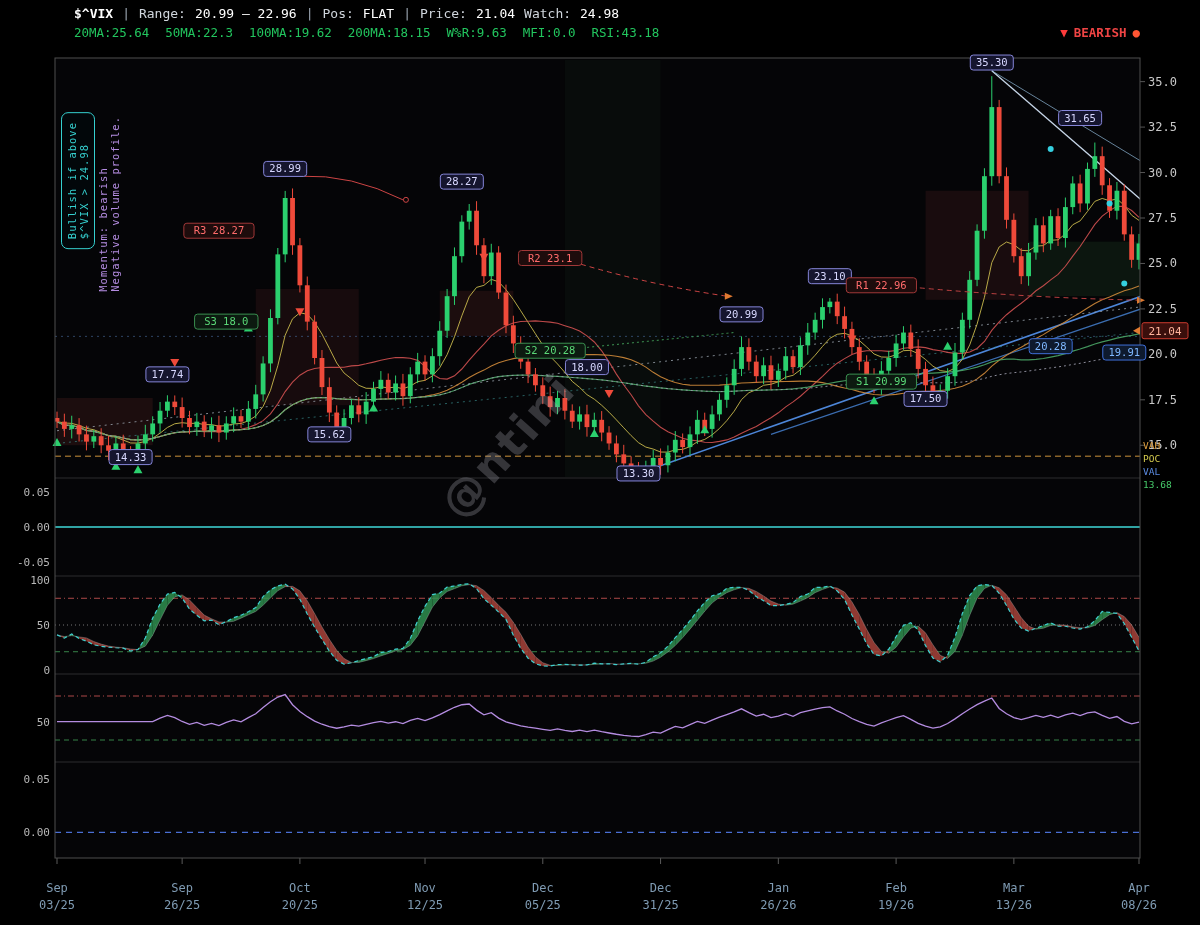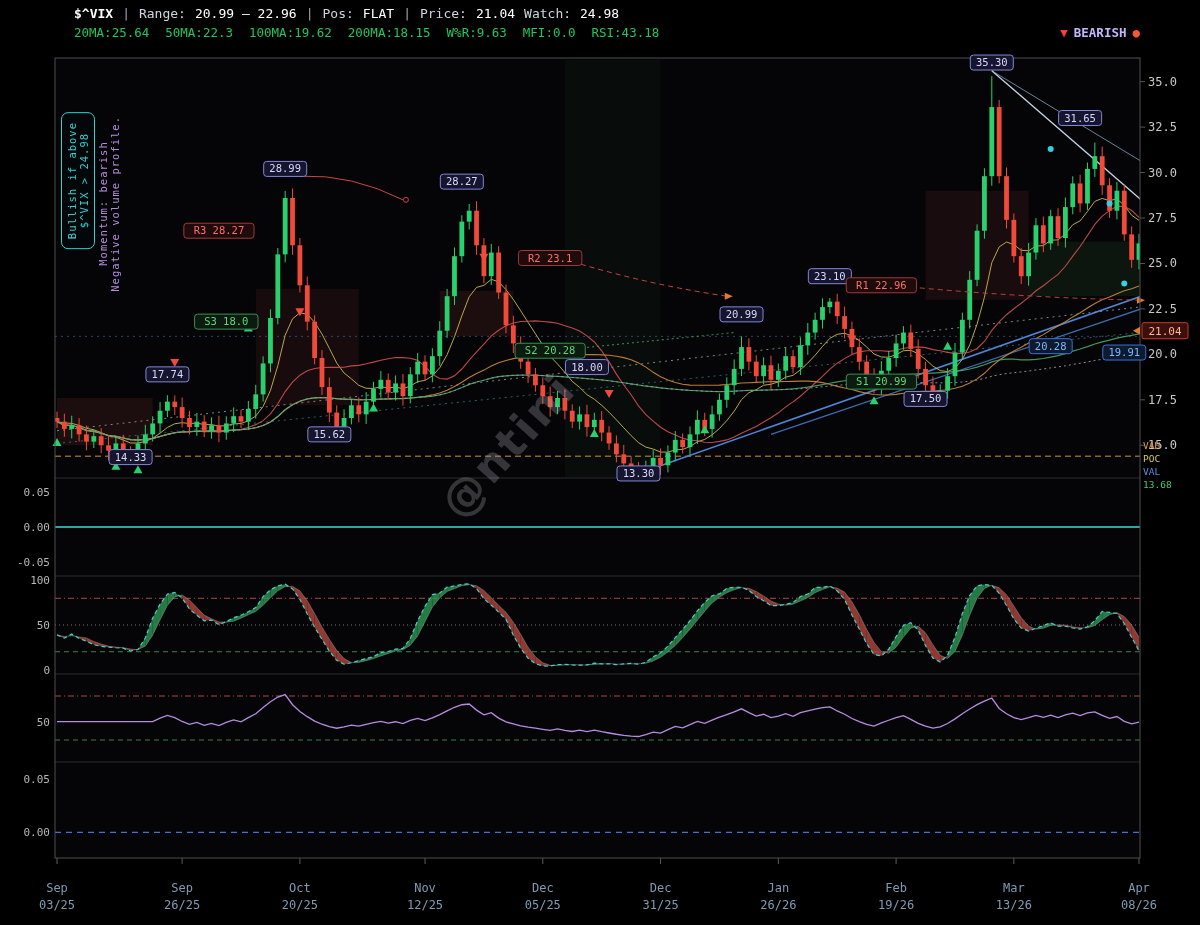--- a/index.html
+++ b/index.html
@@ -1,17 +1,17 @@
 <!DOCTYPE html>
 <html><head>
 <meta charset="utf-8">
 <style>
   html,body{margin:0;padding:0;background:#000;}
   .app{position:relative;width:1200px;height:925px;background:#000;overflow:hidden;
-       font-family:"DejaVu Sans Mono",monospace;text-align:center;}
+       font-family:"DejaVu Sans Mono",monospace;}
   .hline1{position:absolute;top:6px;left:74px;font-size:13px;white-space:nowrap;}
   .hline1 span{margin-right:9px;}
   .hline2{position:absolute;top:25px;left:74px;font-size:12.5px;white-space:nowrap;}
   .hline2 span{margin-right:16px;color:#22c55e;}
   .signal{position:absolute;top:25px;right:60px;font-size:12.5px;font-weight:bold;white-space:nowrap;}
   .signal span{margin-left:6px;}
   #chart-svg{position:absolute;top:46px;left:0;}
   svg text{font-family:"DejaVu Sans Mono",monospace;}
   .note-bull{position:absolute;left:61px;top:112px;border:1px solid #35d0d0;border-radius:7px;
        padding:9px 4px;color:#35d0d0;font-size:10.5px;letter-spacing:1px;
@@ -21,21 +21,21 @@
   .watermark{position:absolute;left:420px;top:420px;font-size:44px;font-weight:bold;letter-spacing:3px;
        color:rgba(165,165,175,0.30);transform:rotate(-48deg);font-family:"DejaVu Sans",sans-serif;}
 </style>
 </head>
 <body>
 
 <div class="app">
   <div>
     <div class="hline1" id="hline1"><span style="color: rgb(255, 255, 255); font-weight: bold;">$^VIX</span><span style="color: rgb(154, 164, 176);">|</span><span style="color: rgb(208, 214, 221);">Range:</span><span style="color: rgb(255, 255, 255);">20.99 — 22.96</span><span style="color: rgb(154, 164, 176);">|</span><span style="color: rgb(208, 214, 221);">Pos:</span><span style="color: rgb(255, 255, 255);">FLAT</span><span style="color: rgb(154, 164, 176);">|</span><span style="color: rgb(208, 214, 221);">Price:</span><span style="color: rgb(255, 255, 255);">21.04</span><span style="color: rgb(208, 214, 221);">Watch:</span><span style="color: rgb(255, 255, 255);">24.98</span></div>
     <div class="hline2" id="hline2"><span>20MA:25.64</span><span>50MA:22.3</span><span>100MA:19.62</span><span>200MA:18.15</span><span>W%R:9.63</span><span>MFI:0.0</span><span>RSI:43.18</span></div>
-    <div class="signal" id="signal"><span style="color: rgb(255, 59, 59);">▼</span><span style="color: #c4b5fd;">BEARISH</span><span style="color: rgb(255, 85, 51);">●</span></div>
+    <div class="signal" id="signal"><span style="color: rgb(255, 59, 59);">▼</span><span style="color: #ef4444;">BEARISH</span><span style="color: rgb(255, 85, 51);">●</span></div>
   </div>
 
   <svg id="chart-svg" width="1200" height="879" viewBox="0 46 1200 879">
       <defs>
         <clipPath id="pclip">
           <rect x="55" y="58" width="1085" height="420"></rect>
         </clipPath>
       </defs>
       <rect x="55" y="58" width="1085" height="800" fill="#050507"></rect>
       <g clip-path="url(#pclip)">

